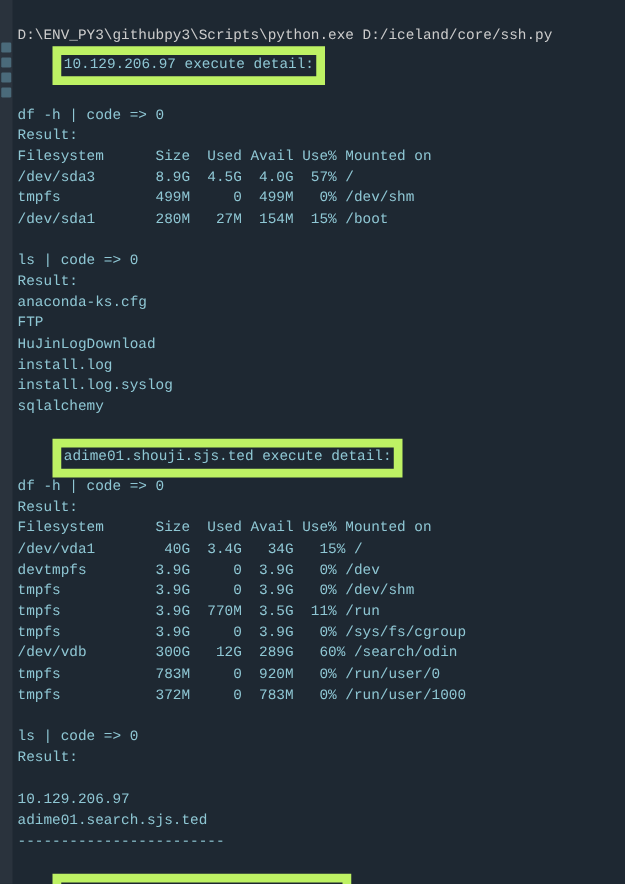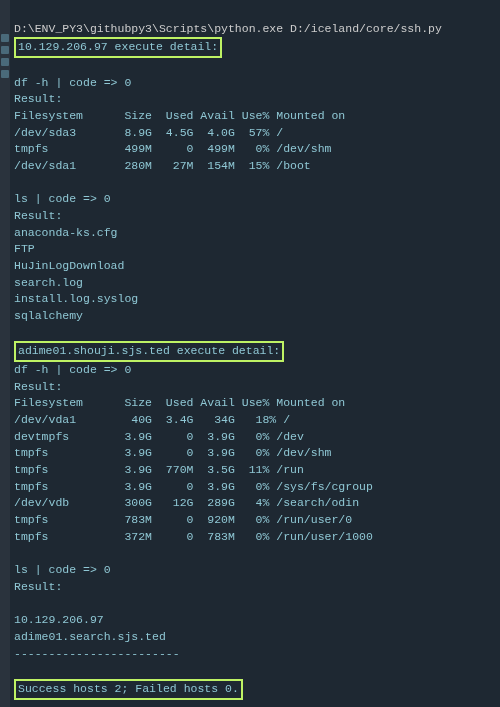--- a/index.html
+++ b/index.html
@@ -34,23 +34,24 @@
     left: 14px;
     right: 6px;
     top: 4px;
     white-space: pre;
   }
   .path {
     color: #ccc;
   }
   .hl-box {
     display: inline-block;
-    border: 2px solid #bef264;
+    border: 7px solid #bef264;
     padding: 0 2px;
     color: #8fc7d4;
+    margin-left: 28px;
   }
   .sep {
     color: #8fc7d4;
   }
 </style>
 </head>
 <body>
 
 <div class="gutter">
   <div class="gutter-icons">
@@ -70,34 +71,34 @@
 <span>Filesystem      Size  Used Avail Use% Mounted on</span>
 <span>/dev/sda3       8.9G  4.5G  4.0G  57% /</span>
 <span>tmpfs           499M     0  499M   0% /dev/shm</span>
 <span>/dev/sda1       280M   27M  154M  15% /boot</span>
 
 <span>ls | code =&gt; 0</span>
 <span>Result:</span>
 <span>anaconda-ks.cfg</span>
 <span>FTP</span>
 <span>HuJinLogDownload</span>
-<span>search.log</span>
+<span>install.log</span>
 <span>install.log.syslog</span>
 <span>sqlalchemy</span>
 
 <span class="hl-box"><span>adime01.shouji.sjs.ted execute detail:</span></span>
 <span>df -h | code =&gt; 0</span>
 <span>Result:</span>
 <span>Filesystem      Size  Used Avail Use% Mounted on</span>
-<span>/dev/vda1        40G  3.4G   34G   18% /</span>
+<span>/dev/vda1        40G  3.4G   34G   15% /</span>
 <span>devtmpfs        3.9G     0  3.9G   0% /dev</span>
 <span>tmpfs           3.9G     0  3.9G   0% /dev/shm</span>
 <span>tmpfs           3.9G  770M  3.5G  11% /run</span>
 <span>tmpfs           3.9G     0  3.9G   0% /sys/fs/cgroup</span>
-<span>/dev/vdb        300G   12G  289G   4% /search/odin</span>
+<span>/dev/vdb        300G   12G  289G   60% /search/odin</span>
 <span>tmpfs           783M     0  920M   0% /run/user/0</span>
 <span>tmpfs           372M     0  783M   0% /run/user/1000</span>
 
 <span>ls | code =&gt; 0</span>
 <span>Result:</span>
 
 <span>10.129.206.97</span>
 <span>adime01.search.sjs.ted</span>
 <span class="sep">------------------------</span>
 

